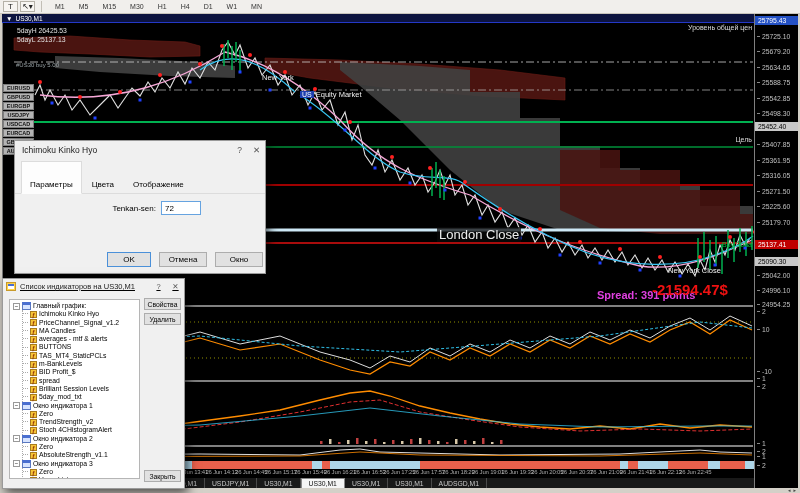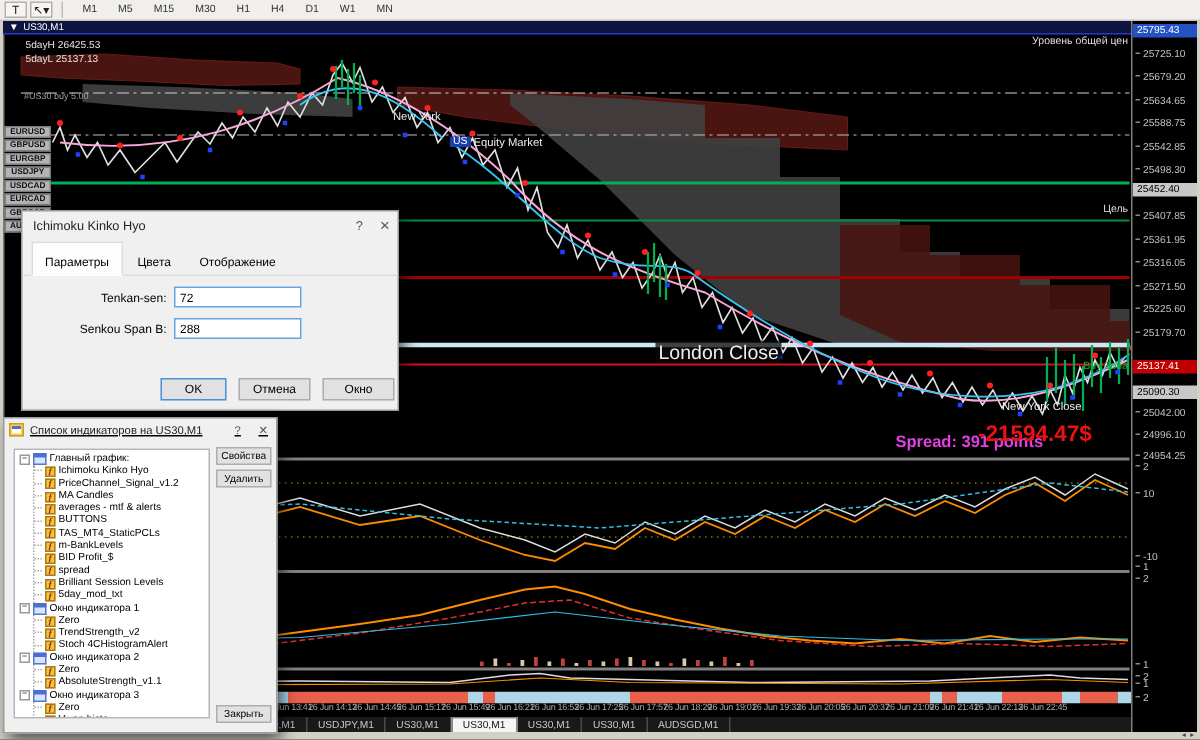--- a/index.html
+++ b/index.html
@@ -57,24 +57,24 @@
 
   
   .dlg{position:absolute;background:#f0f0f0;border:1px solid #9a9a9a;box-shadow:3px 4px 10px rgba(0,0,0,.65);color:#000;}
   .dlg-title{display:flex;align-items:center;}
   .dlg-title .t{flex:1;color:#222;}
   .dlg-ctl{width:17px;text-align:center;color:#555;}
 
   #ich-dlg{left:14px;top:140px;width:252px;height:134px;z-index:20;}
   #ich-dlg .dlg-title{height:18px;font-size:8.5px;padding-left:7px;}
   .ich-tabs{display:flex;padding:2px 6px 0;border-bottom:1px solid #dcdcdc;}
-  .ich-tab{padding:8px 8px 3px;font-size:8px;border:1px solid transparent;margin-right:1px;}
+  .ich-tab{padding:18px 8px 3px;font-size:8px;border:1px solid transparent;margin-right:1px;}
   .ich-tab.active{background:#fdfdfd;border-color:#dcdcdc;border-bottom:1px solid #fdfdfd;margin-bottom:-1px;}
   .ich-row{display:flex;justify-content:flex-end;align-items:center;margin:7px 64px 0 0;gap:5px;font-size:8px;}
-  .ich-input{width:85px;height:14px;font-size:8px;border:1px solid #66a3e0;background:#fff;padding:0 3px;}
+  .ich-input{width:40px;height:14px;font-size:8px;border:1px solid #66a3e0;background:#fff;padding:0 3px;}
   .ich-btns{position:absolute;left:92px;bottom:6px;display:flex;gap:8px;}
   .dlg-btn{background:#e1e1e1;border:1px solid #adadad;font-size:8px;height:15px;display:flex;align-items:center;justify-content:center;}
   .dlg-btn.default{border-color:#4a90d9;}
 
   #ind-dlg{left:2px;top:278px;width:183px;height:211px;z-index:21;}
   #ind-dlg .dlg-title{height:15px;font-size:7.5px;text-decoration:underline;}
   .dlg-icon{width:10px;height:9px;margin:0 4px 0 3px;background:#ffd24a;border:1px solid #c89a2a;position:relative;flex:none;}
   .dlg-icon::after{content:"";position:absolute;inset:1px;background:linear-gradient(#4a6fd0 0 45%,#fff 45%);}
   .ind-list{position:absolute;left:6px;top:20px;width:131px;bottom:9px;background:#fff;border:1px solid #b5b5b5;overflow:hidden;padding:2px 0 0 3px;}
   .t-group{display:flex;align-items:center;gap:2px;font-size:6.8px;line-height:8.3px;height:8.3px;}
@@ -365,24 +365,20 @@
     <div class="ich-tabs" id="ich-tabs">
         <div class="ich-tab active">Параметры</div>
         <div class="ich-tab">Цвета</div>
         <div class="ich-tab">Отображение</div>
       </div>
     <div id="ich-fields">
         <div class="ich-row">
           <span>Tenkan-sen:</span>
           <input class="ich-input" type="text" value="72" style="">
         </div>
-        <div class="ich-row">
-          <span>Senkou Span B:</span>
-          <input class="ich-input" type="text" value="288" style="">
-        </div>
       </div>
     <div class="ich-btns" id="ich-btns">
         <div class="dlg-btn default" style="width: 44px;">OK</div>
         <div class="dlg-btn" style="width: 48px;">Отмена</div>
         <div class="dlg-btn" style="width: 48px;">Окно</div>
       </div>
   </div>
 
   <div class="dlg" id="ind-dlg">
     <div class="dlg-title">

